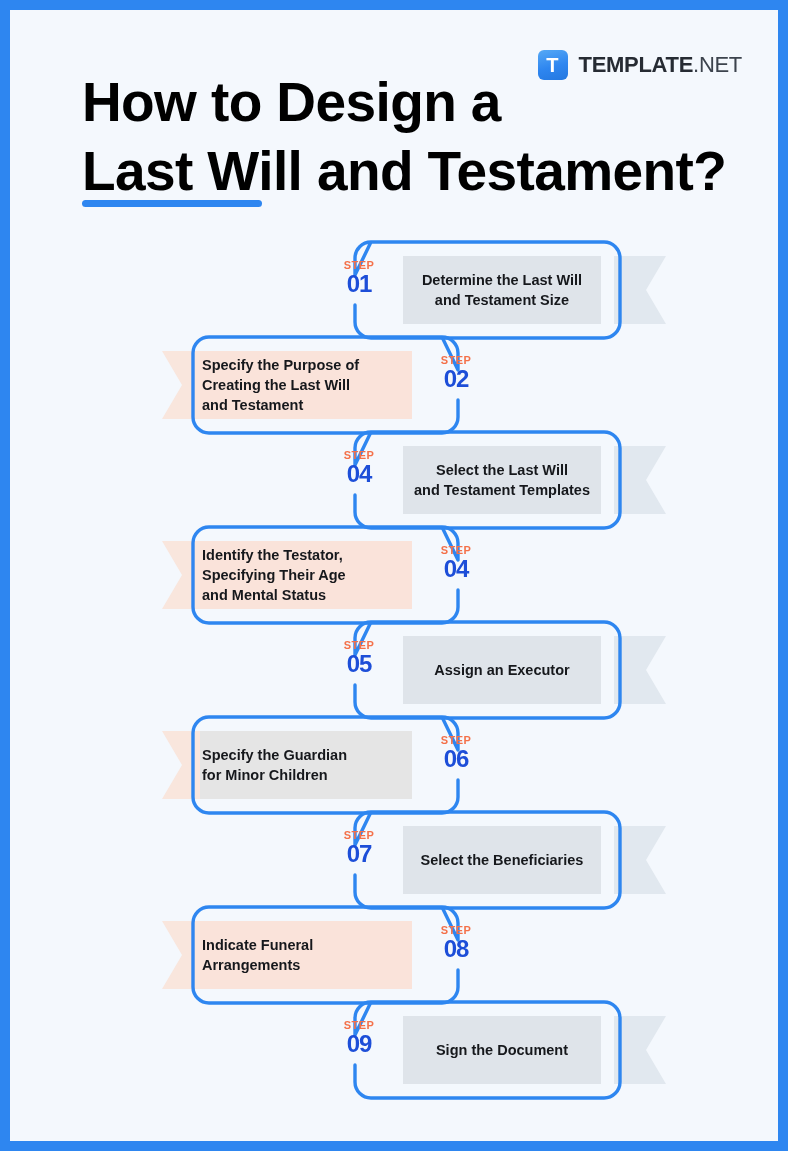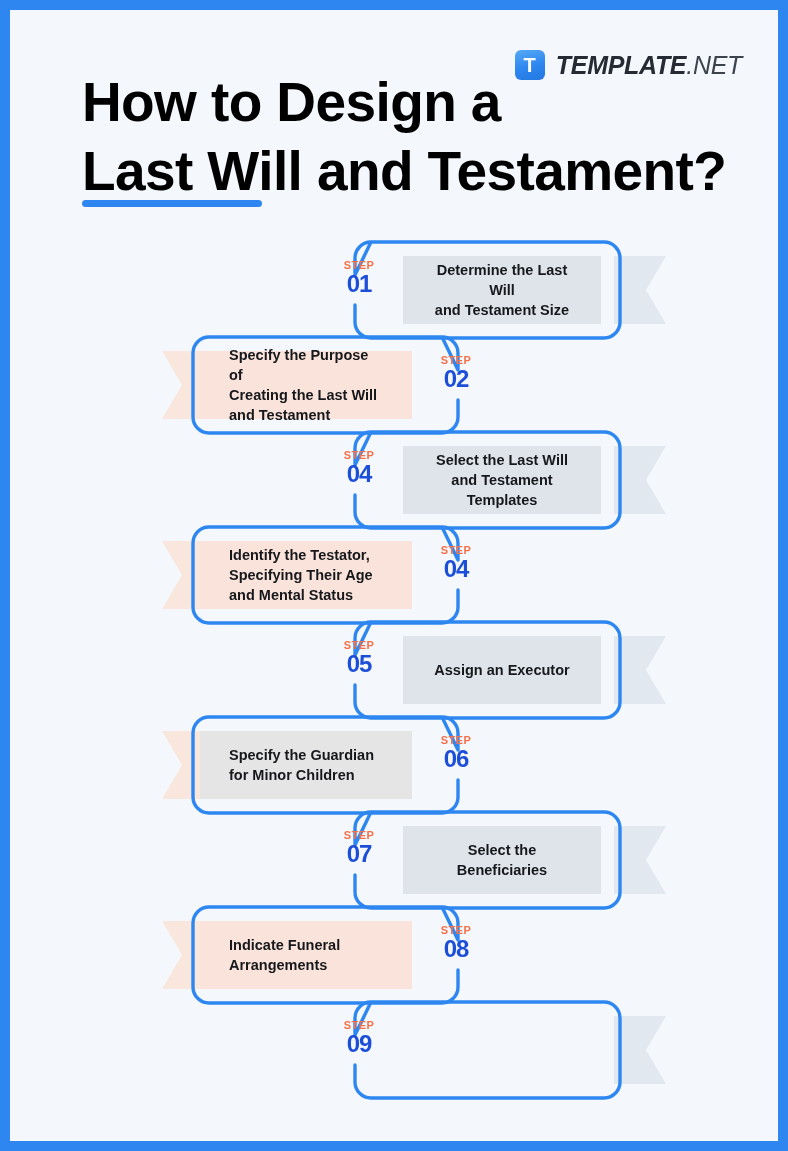--- a/index.html
+++ b/index.html
@@ -48,25 +48,24 @@
     flex: 0 0 auto;
   }
   .brand-mark span {
     color: #ffffff;
     font-size: 20px;
     font-weight: bold;
     line-height: 1;
     letter-spacing: .5px;
   }
   .brand-text {
-    font-size: 25px;
+    font-size: 22px;
     line-height: 1;
     letter-spacing: -.3px;
     white-space: nowrap;
-    font-style: italic;
   }
   .brand-text .b1 { color: #262b33; font-weight: bold; }
   .brand-text .b2 { color: #3c434d; font-weight: normal; }
 
   .title {
     position: absolute;
     top: 58px;
     left: 72px;
     font-size: 55px;
     line-height: 1.26;
@@ -108,21 +107,21 @@
   }
   .frame svg { display: block; width: 100%; height: 100%; overflow: visible; }
 
   
   .panel {
     position: absolute;
     top: 14px;
     height: 68px;
     display: flex;
     align-items: center;
-    padding: 0 29px;
+    padding: 0 2px;
   }
   .panel-text {
     font-size: 14.5px;
     line-height: 1.38;
     font-weight: bold;
     color: #16181c;
     white-space: pre-line;
   }
 
   
@@ -408,20 +407,23 @@
 
     <div class="frame">
       <svg viewBox="0 0 265 96" preserveAspectRatio="none">
         <path d="M 16 0 H 249 A 16 16 0 0 1 265 16
             V 80 A 16 16 0 0 1 249 96 H 16
             A 16 16 0 0 1 0 80 V 63
             M 0 33 V 16 A 16 16 0 0 1 16 0 Z" fill="none" stroke="#2e86f0" stroke-width="3.4" stroke-linecap="round" stroke-linejoin="round"></path>
       </svg>
     </div>
 
+    <div class="panel" style="background:#dfe4ea">
+      <div class="panel-text">Sign the Document</div>
+    </div>
 
     <div class="num">
       <div class="num-label">STEP</div>
       <div class="num-value">09</div>
     </div>
   </div>
       </div>
 
   </div>
 </div>

